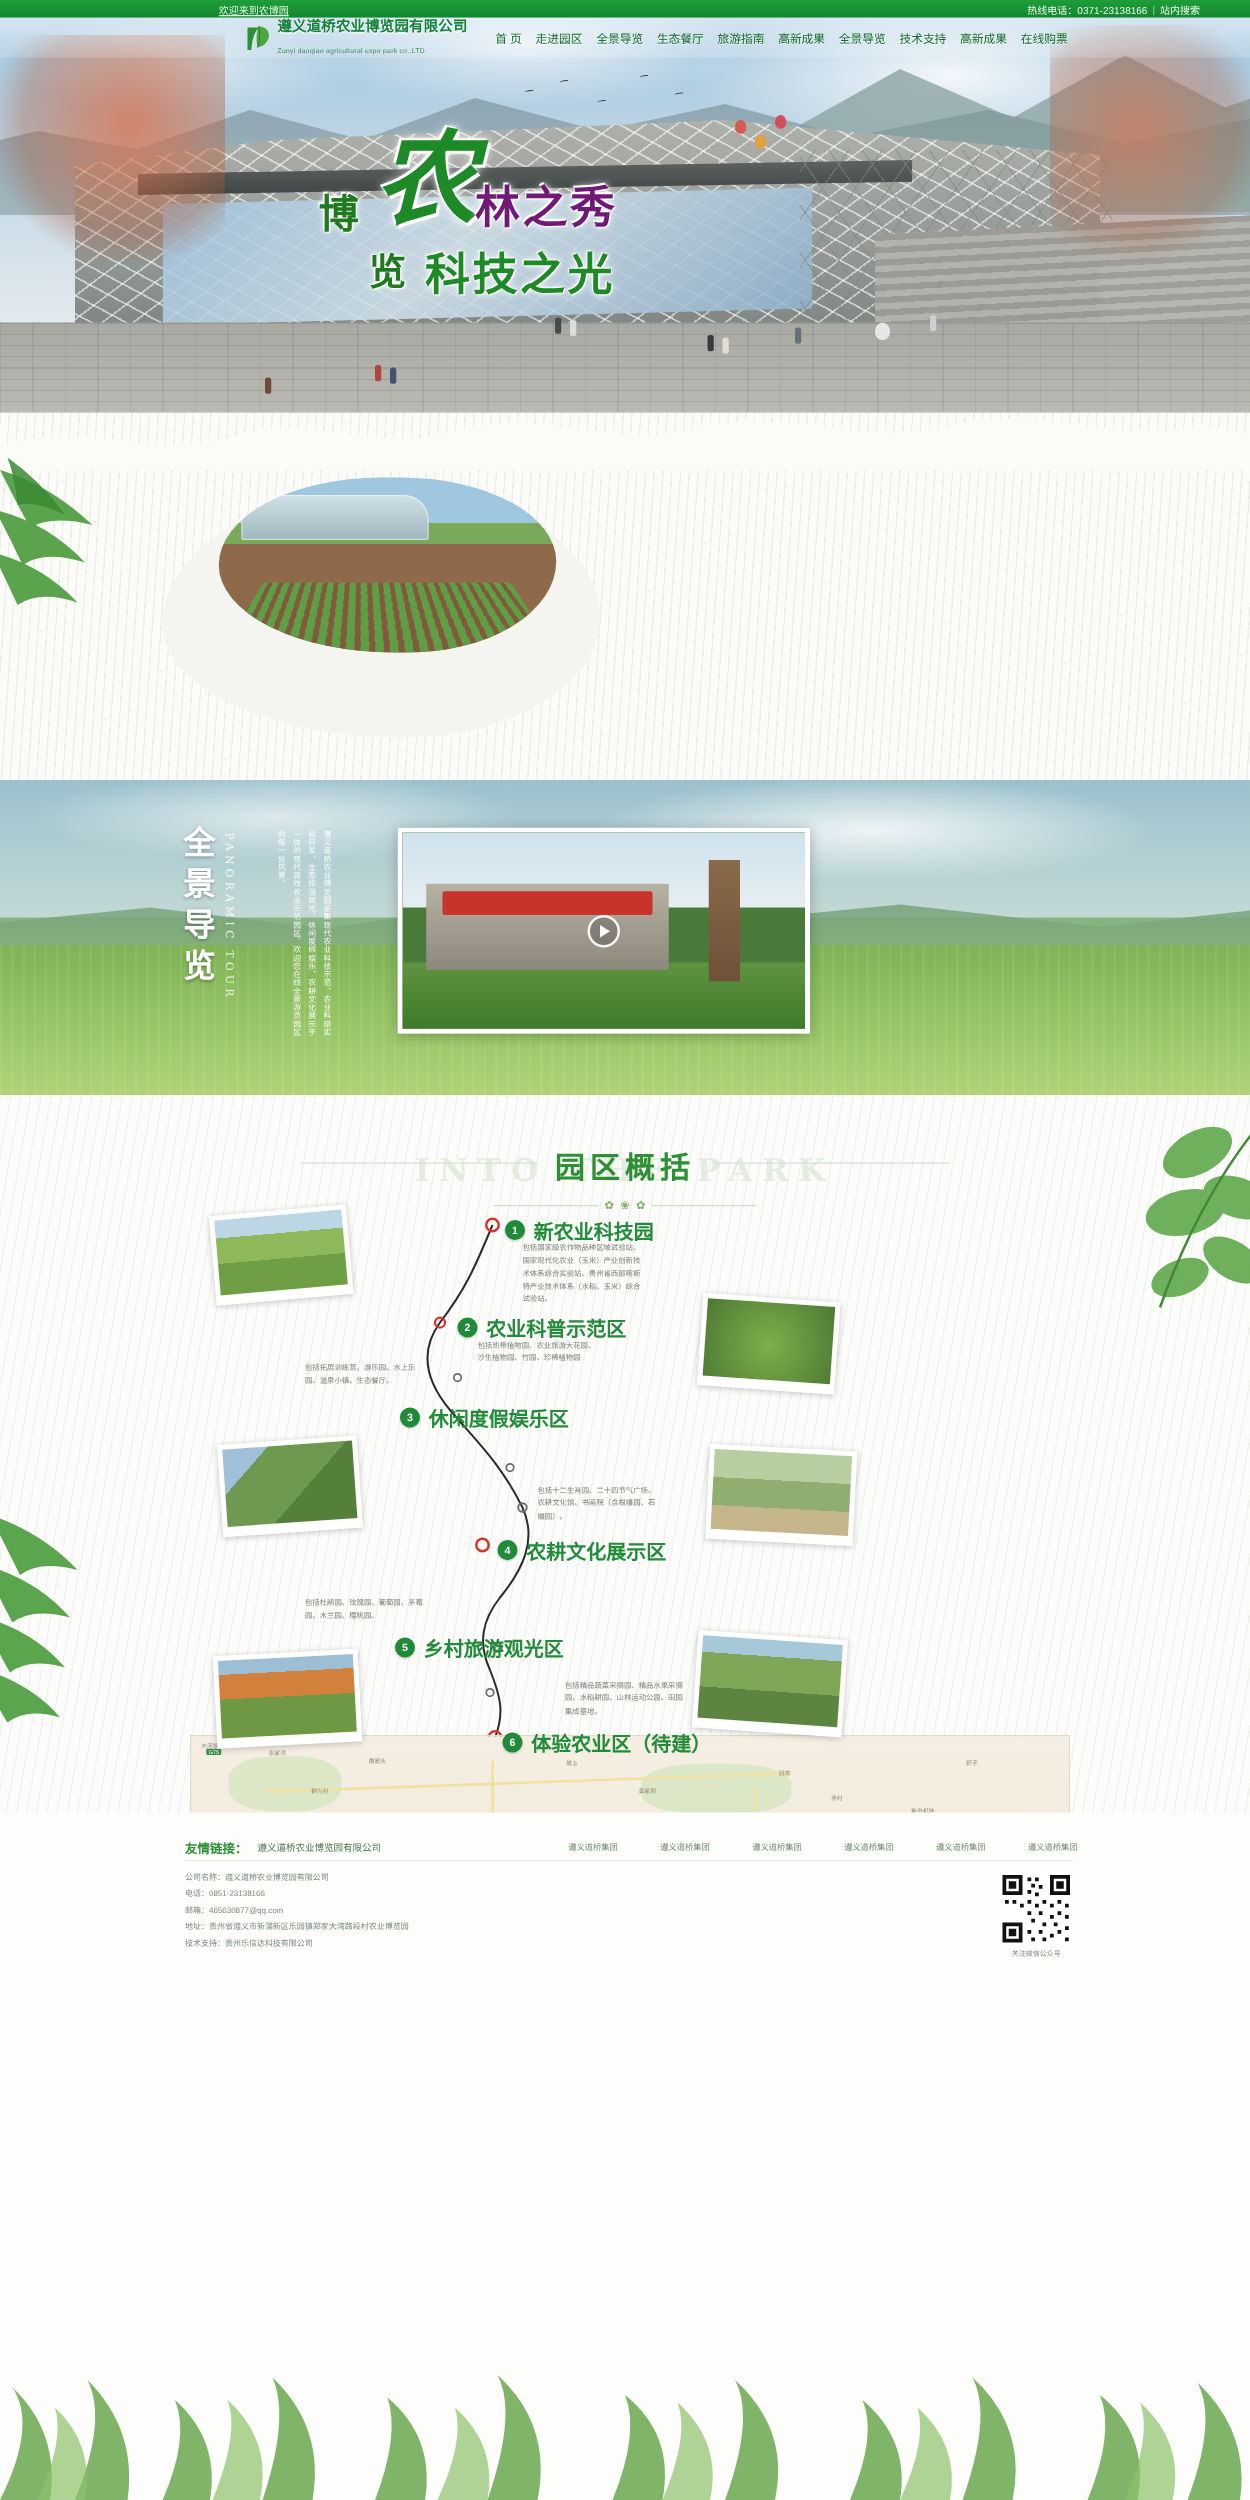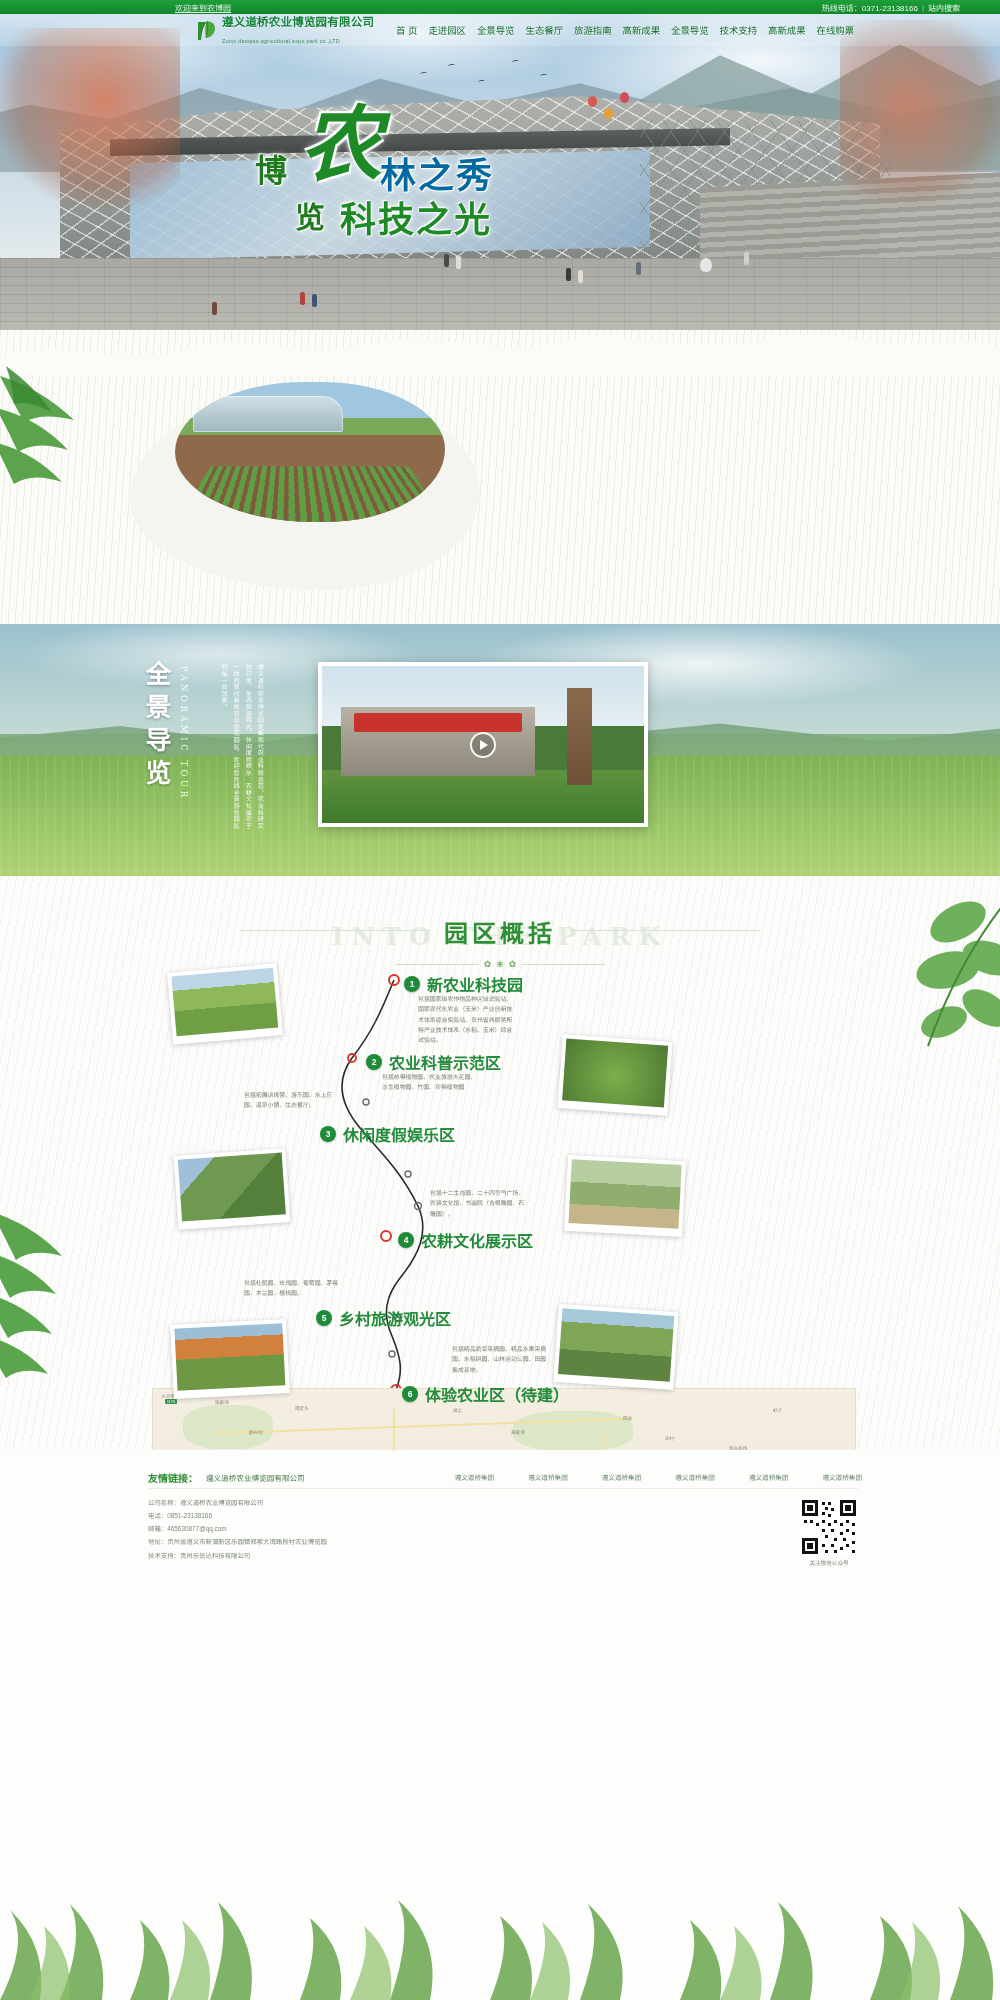--- a/index.html
+++ b/index.html
@@ -117,21 +117,21 @@
     position:absolute; left:0; top:0; width:1000px; height:340px;
     z-index:6; pointer-events:none;
   }
   .ht-row{ position:absolute; display:flex; align-items:flex-end; }
   .ht-bo{ left:255px; top:145px; font-size:32px; color:#1f7a1f;
     font-family:"DejaVu Serif",serif; font-weight:bold;
     text-shadow:0 0 3px #fff,0 0 6px #fff,1px 1px 0 #fff,-1px -1px 0 #fff;}
   .ht-nong{ left:300px; top:108px; font-size:82px; line-height:.9; color:#1d8a27;
     font-family:"DejaVu Serif",serif; font-weight:bold; font-style:italic;
     text-shadow:0 0 4px #fff,0 0 9px #fff,2px 2px 0 #fff,-2px -2px 0 #fff;}
-  .ht-lin{ left:380px; top:146px; font-size:36px; color:#0369a1;
+  .ht-lin{ left:380px; top:136px; font-size:36px; color:#701a75;
     font-family:"DejaVu Serif",serif; font-weight:bold; letter-spacing:2px;
     text-shadow:0 0 3px #fff,0 0 7px #fff,1px 1px 0 #fff,-1px -1px 0 #fff;}
   .ht-lan{ left:295px; top:193px; font-size:30px; color:#1f7a1f;
     font-family:"DejaVu Serif",serif; font-weight:bold;
     text-shadow:0 0 3px #fff,0 0 6px #fff,1px 1px 0 #fff,-1px -1px 0 #fff;}
   .ht-keji{ left:340px; top:190px; font-size:36px; color:#1d8a27;
     font-family:"DejaVu Serif",serif; font-weight:bold; letter-spacing:2px;
     text-shadow:0 0 3px #fff,0 0 7px #fff,1px 1px 0 #fff,-1px -1px 0 #fff;}
   .ht-en{ left:335px; top:234px; width:330px; text-align:center;
     font-size:6.5px; color:#2c7a33; letter-spacing:.3px;

